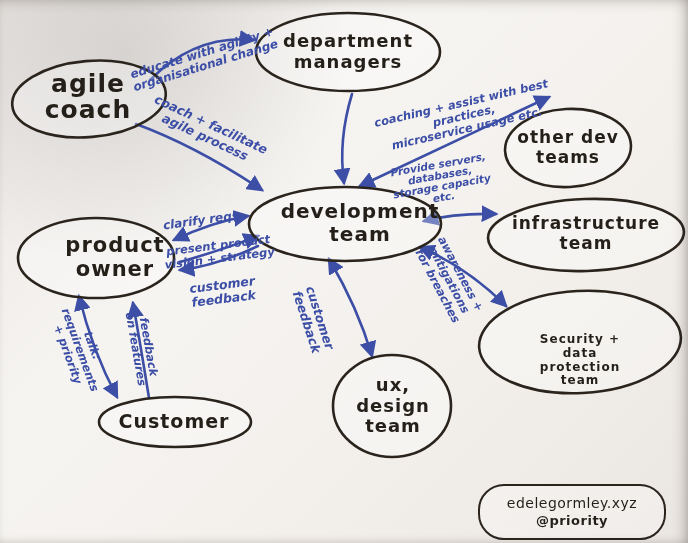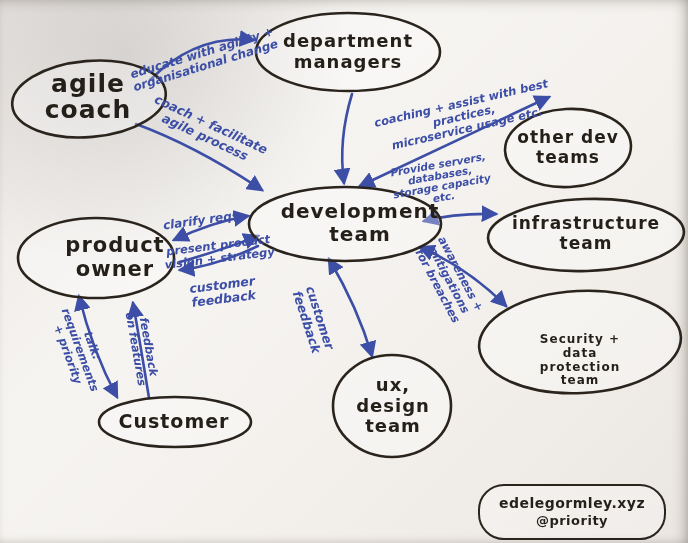--- a/index.html
+++ b/index.html
@@ -40,21 +40,21 @@
     left:478px;top:484px;
     width:184px;height:52px;
     border:2.5px solid #2a241d;
     border-radius:26px;
     display:flex;flex-direction:column;
     align-items:center;justify-content:center;
     color:#241f19;
     line-height:1.25;
     background:rgba(255,255,255,0.25);
   }
-  .signature .l1{font-size:14px;font-weight:700;letter-spacing:0.5px;}
+  .signature .l1{font-size:14px;font-weight:400;letter-spacing:0.5px;}
   .signature .l2{font-size:13px;font-weight:600;letter-spacing:0.5px;}
 </style>
 </head>
 <body>
 
 <div class="board">
 
   <svg class="layer" width="688" height="543" viewBox="0 0 688 543">
     <defs>
       <marker id="ah" viewBox="0 0 10 10" refX="8.5" refY="5" markerWidth="6.5" markerHeight="6.5" orient="auto-start-reverse">

